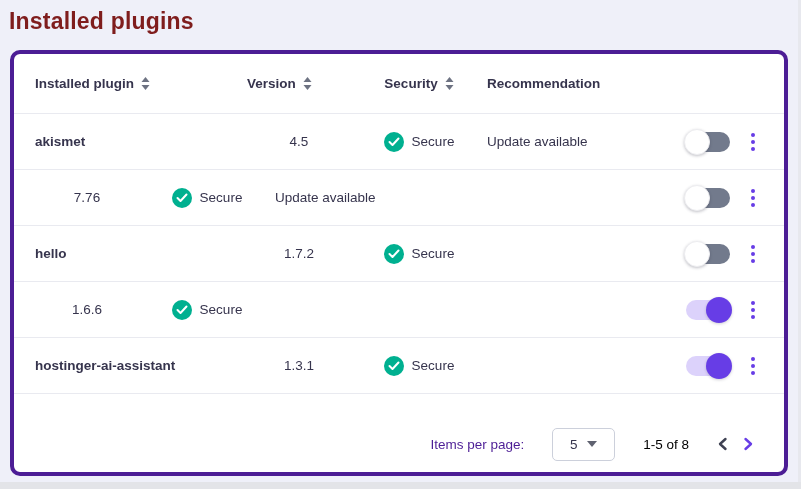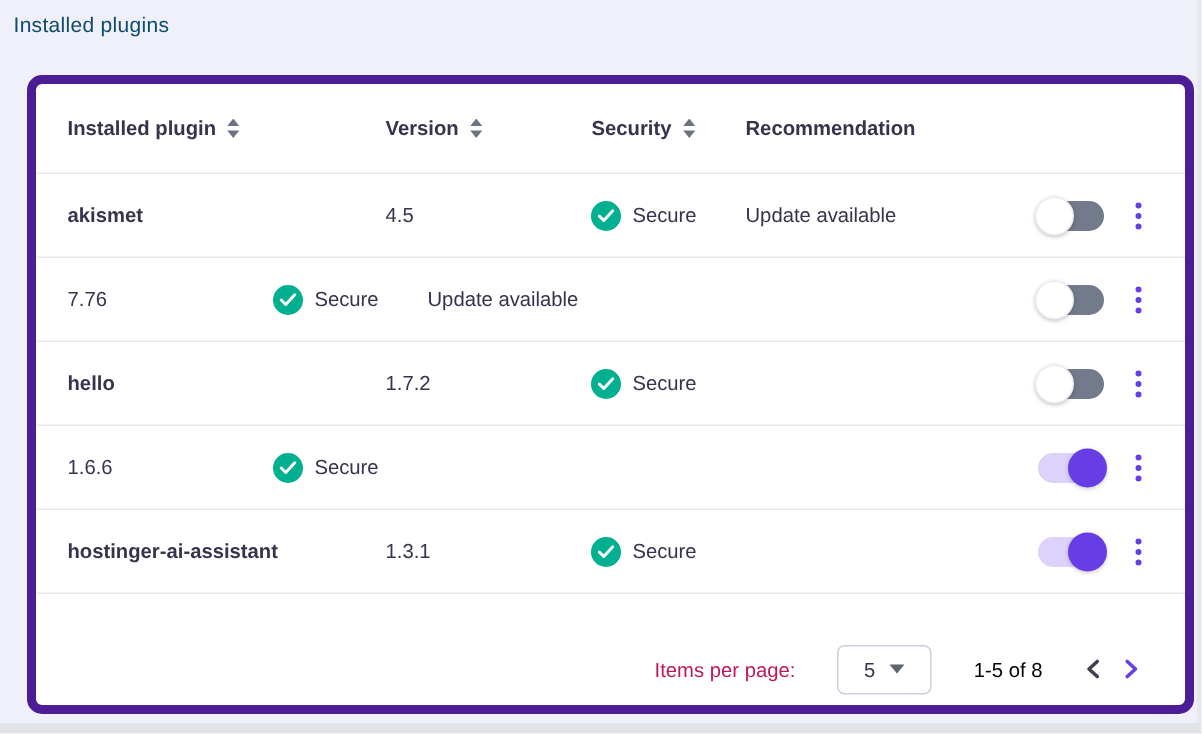--- a/index.html
+++ b/index.html
@@ -7,50 +7,49 @@
   body {
     position: relative;
     background: #eff0f9;
     font-family: "Liberation Sans", "DejaVu Sans", sans-serif;
     overflow: hidden;
     color: #36344d;
   }
   .page-title {
     position: absolute;
     left: 9px; top: 8px;
-    font-size: 14px;
-    font-weight: normal;
-    color: #0c4a6e;
+    font-size: 23px;
+    font-weight: bold;
+    color: #7f1d1d;
     letter-spacing: .2px;
   }
   .card {
     position: absolute;
     left: 10px; top: 50px;
     width: 778px; height: 426px;
     background: #ffffff;
-    border: 6px solid #4c1d95;
+    border: 4px solid #4c1d95;
     border-radius: 10px;
     overflow: hidden;
-    margin-left: 8px;
   }
   .row {
     display: flex;
     align-items: center;
     height: 56px;
     padding: 0 26px 0 21px;
     border-top: 1px solid #e9eaf0;
     font-size: 13.5px;
   }
   .row.header-row {
     height: 59px;
     border-top: none;
     font-weight: bold;
   }
   .col-name    { width: 212px; }
-  .col-version { width: 104px; }
+  .col-version { width: 104px; text-align: center; }
   .col-security{ width: 136px; display: flex; align-items: center; gap: 8px; justify-content: center; }
   .col-rec     { flex: 1; }
   .col-controls{ display: flex; align-items: center; gap: 18px; }
   .hcell { display: flex; align-items: center; gap: 7px; font-weight: bold; color: #36344d; }
   .plugin-name { font-weight: bold; }
   .sort-icon svg { display: block; }
   .badge-circle {
     width: 20px; height: 20px;
     border-radius: 50%;
     background: #00b090;
@@ -99,21 +98,21 @@
   .footer {
     height: 85px;
     border-top: 1px solid #e9eaf0;
     display: flex;
     align-items: center;
     justify-content: flex-end;
     gap: 28px;
     padding: 16px 30px 0 0;
     font-size: 13.5px;
   }
-  .pp-label { color: #be185d; }
+  .pp-label { color: #4c1d95; }
   .pp-select {
     width: 63px; height: 33px;
     border: 1px solid #ccd0db;
     border-radius: 5px;
     background: #fff;
     display: flex; align-items: center; justify-content: center;
     gap: 10px;
     cursor: pointer;
     color: #36344d;
   }

